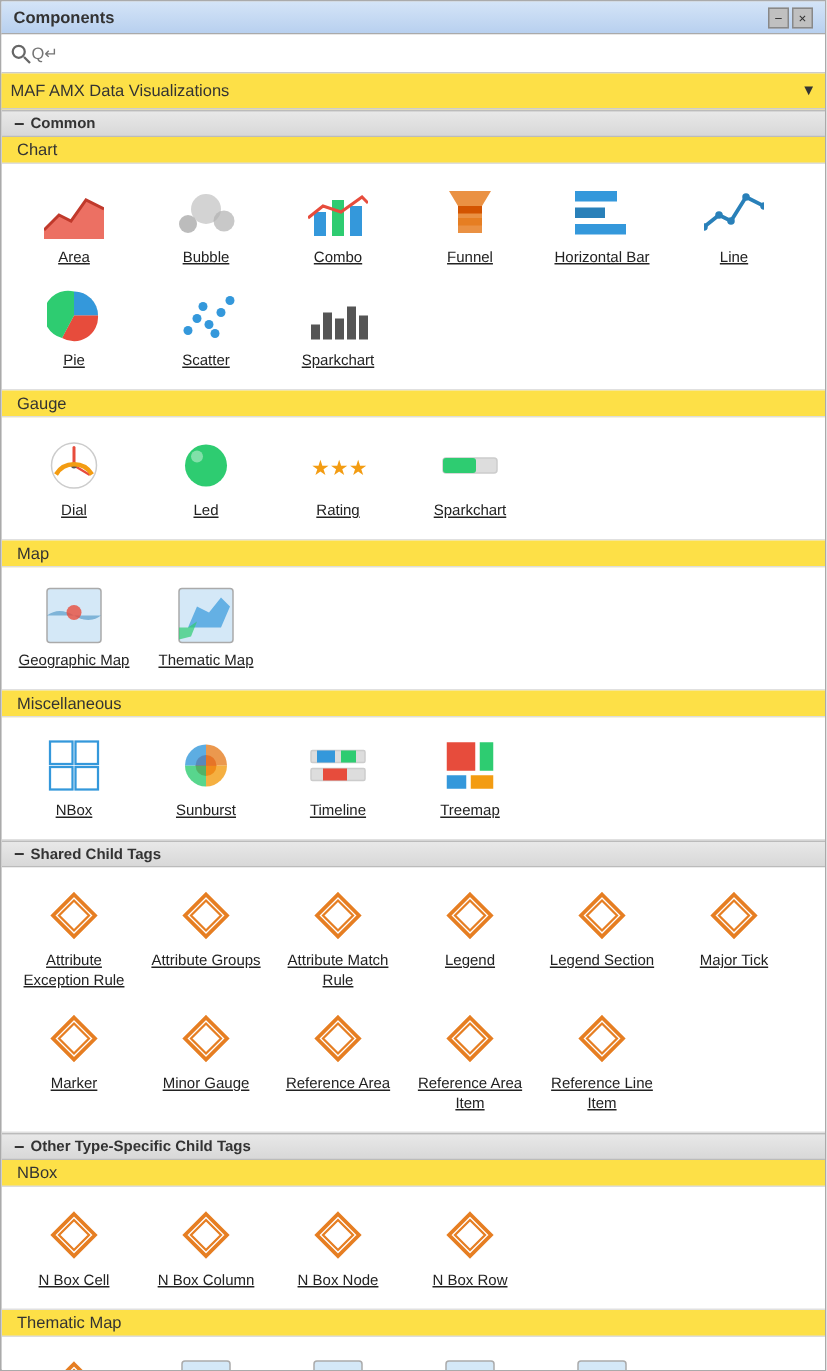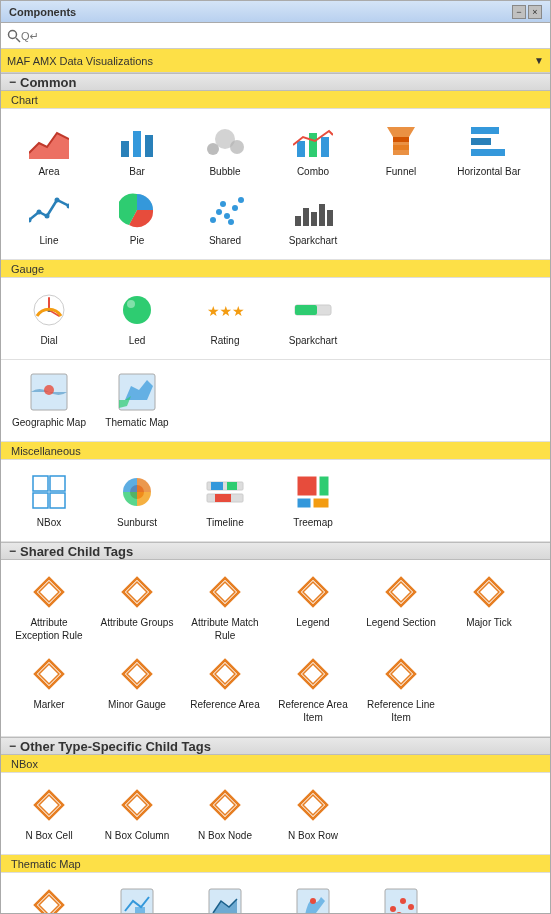--- a/index.html
+++ b/index.html
@@ -91,21 +91,21 @@
       flex: 1;
       overflow-y: auto;
       overflow-x: hidden;
       background: #f5f5f5;
     }
     .section-header {
       background: linear-gradient(to bottom, #e8e8e8, #d8d8d8);
       border-top: 1px solid #bbb;
       border-bottom: 1px solid #bbb;
       padding: 2px 8px;
-      font-size: 13px;
+      font-size: 10px;
       font-weight: bold;
       color: #333;
       display: flex;
       align-items: center;
       height: 18px;
     }
     .section-header::before {
       content: '−';
       margin-right: 4px;
       font-size: 12px;
@@ -141,20 +141,21 @@
       display: flex;
       align-items: center;
       justify-content: center;
       margin-bottom: 4px;
     }
     .component-label {
       font-size: 10px;
       text-align: center;
       color: #222;
       line-height: 1.3;
+      text-decoration: underline;
     }
 
     
     .content-area::-webkit-scrollbar { width: 12px; }
     .content-area::-webkit-scrollbar-track { background: #f0f0f0; border-left: 1px solid #ccc; }
     .content-area::-webkit-scrollbar-thumb { background: #bbb; border: 1px solid #aaa; }
   </style>
 </head>
 <body>
 
@@ -196,30 +197,20 @@
       <div class="component-item">
         <div class="component-icon">
           <svg width="40" height="36" viewBox="0 0 40 36">
             <polygon points="0,30 10,20 18,24 28,10 40,16 40,36 0,36" fill="#e74c3c" opacity="0.8"></polygon>
             <polyline points="0,30 10,20 18,24 28,10 40,16" stroke="#c0392b" stroke-width="2" fill="none"></polyline>
           </svg>
         </div>
         <span class="component-label">Area</span>
       </div>
 
-      <div class="component-item">
-        <div class="component-icon">
-          <svg width="36" height="36" viewBox="0 0 36 36">
-            <rect x="2" y="18" width="8" height="16" fill="#2980b9"></rect>
-            <rect x="14" y="8" width="8" height="26" fill="#3498db"></rect>
-            <rect x="26" y="12" width="8" height="22" fill="#2980b9"></rect>
-          </svg>
-        </div>
-        <span class="component-label">Bar</span>
-      </div>
 
       <div class="component-item">
         <div class="component-icon">
           <svg width="40" height="36" viewBox="0 0 40 36">
             <circle cx="20" cy="16" r="10" fill="#c0c0c0" opacity="0.7"></circle>
             <circle cx="8" cy="26" r="6" fill="#a0a0a0" opacity="0.7"></circle>
             <circle cx="32" cy="24" r="7" fill="#b0b0b0" opacity="0.7"></circle>
           </svg>
         </div>
         <span class="component-label">Bubble</span>
@@ -290,21 +281,21 @@
           <svg width="40" height="36" viewBox="0 0 40 36">
             <circle cx="8" cy="28" r="3" fill="#3498db"></circle>
             <circle cx="14" cy="20" r="3" fill="#3498db"></circle>
             <circle cx="22" cy="24" r="3" fill="#3498db"></circle>
             <circle cx="18" cy="12" r="3" fill="#3498db"></circle>
             <circle cx="30" cy="16" r="3" fill="#3498db"></circle>
             <circle cx="36" cy="8" r="3" fill="#3498db"></circle>
             <circle cx="26" cy="30" r="3" fill="#3498db"></circle>
           </svg>
         </div>
-        <span class="component-label">Shared</span>
+        <span class="component-label">Scatter</span>
       </div>
 
       <div class="component-item">
         <div class="component-icon">
           <svg width="40" height="36" viewBox="0 0 40 36">
             <rect x="2" y="24" width="6" height="10" fill="#555"></rect>
             <rect x="10" y="16" width="6" height="18" fill="#555"></rect>
             <rect x="18" y="20" width="6" height="14" fill="#555"></rect>
             <rect x="26" y="12" width="6" height="22" fill="#555"></rect>
             <rect x="34" y="18" width="6" height="16" fill="#555"></rect>
@@ -357,20 +348,23 @@
           <svg width="40" height="36" viewBox="0 0 40 36">
             <rect x="2" y="13" width="36" height="10" rx="2" fill="#ddd" stroke="#ccc" stroke-width="1"></rect>
             <rect x="2" y="13" width="22" height="10" rx="2" fill="#2ecc71"></rect>
           </svg>
         </div>
         <span class="component-label">Sparkchart</span>
       </div>
 
     </div>
 
+    <div class="subsection-header">
+      <span>Map</span>
+    </div>
     <div class="component-grid">
 
       <div class="component-item">
         <div class="component-icon">
           <svg width="40" height="40" viewBox="0 0 40 40">
             <rect x="2" y="2" width="36" height="36" rx="2" fill="#d4e8f7" stroke="#aaa" stroke-width="1"></rect>
             <path d="M2,20 Q10,14 20,20 Q30,26 38,20" fill="#2980b9" opacity="0.5"></path>
             <circle cx="20" cy="18" r="5" fill="#e74c3c" opacity="0.8"></circle>
           </svg>
         </div>

